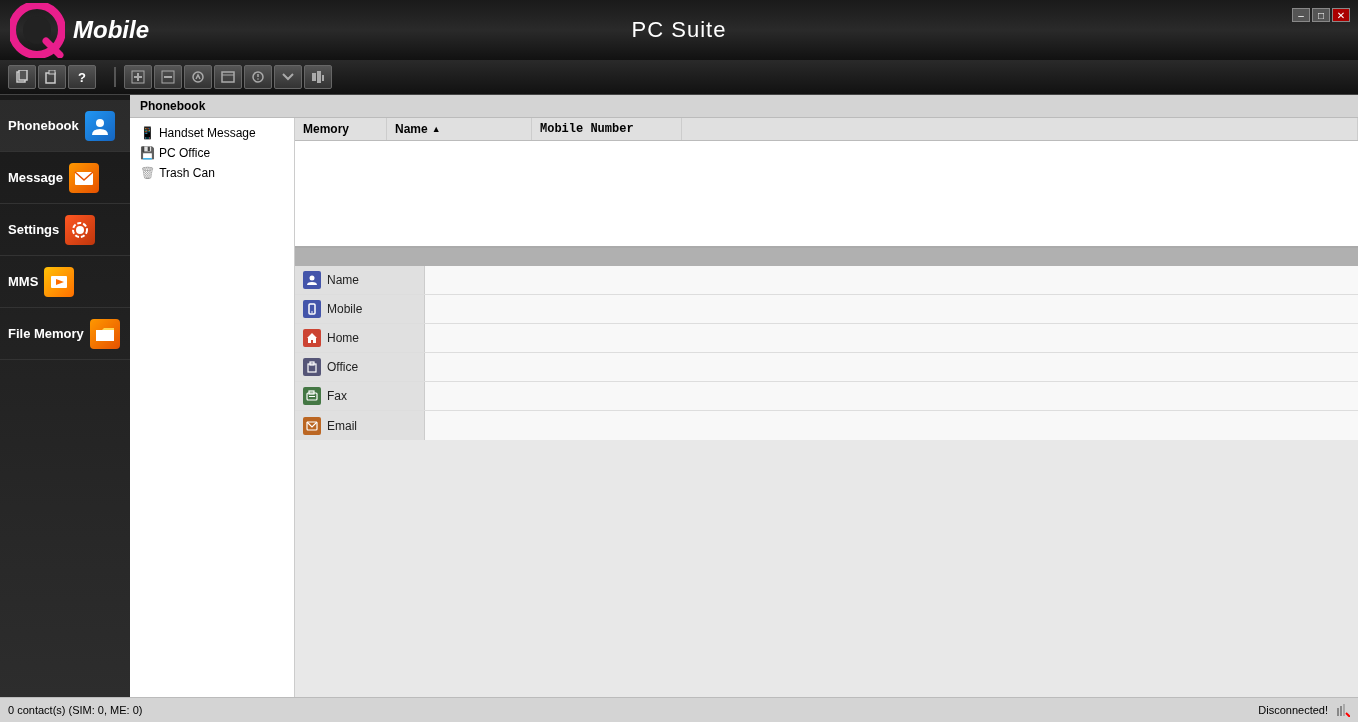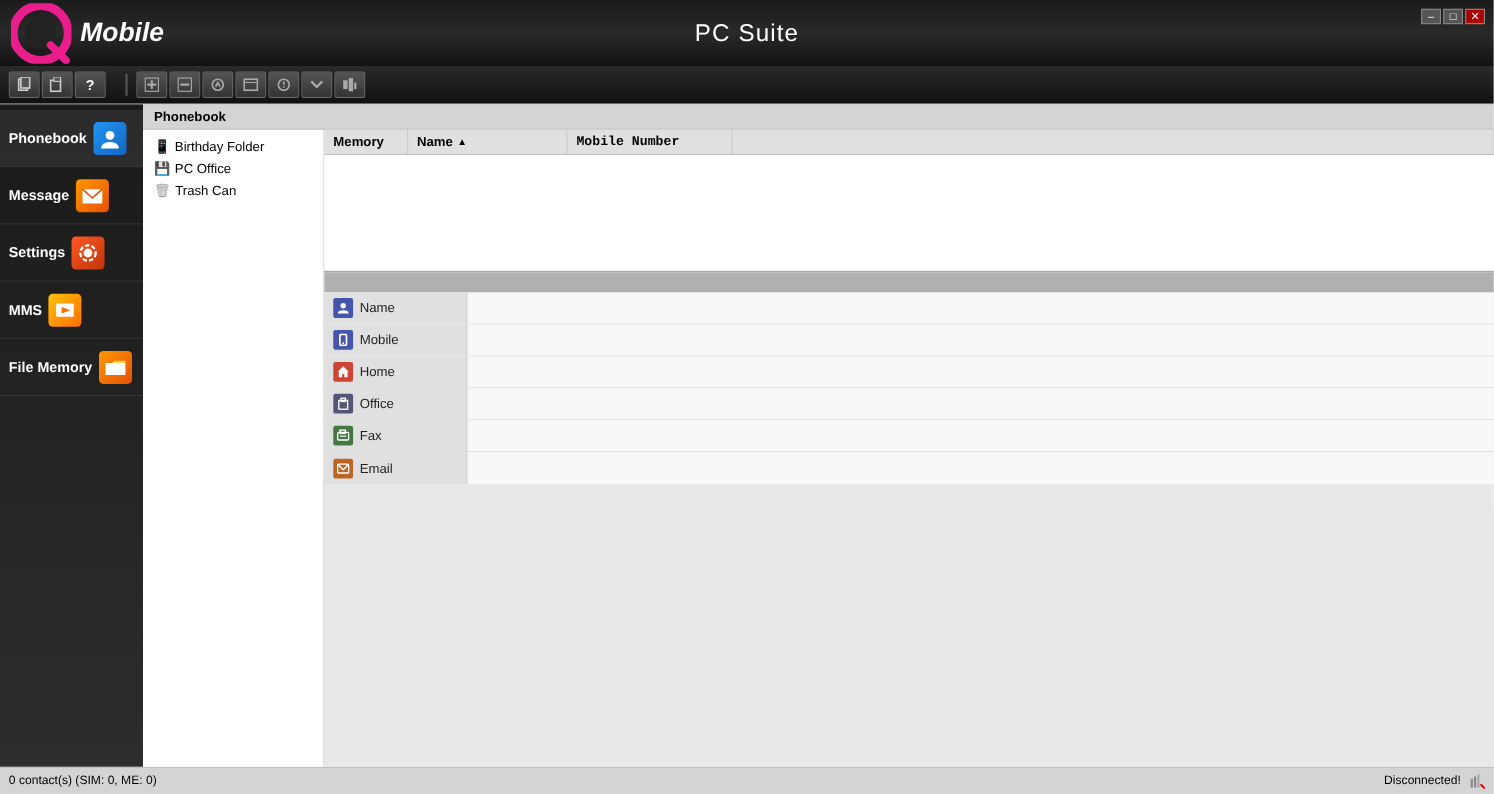--- a/index.html
+++ b/index.html
@@ -200,21 +200,21 @@
     }
     .th {
       padding: 4px 8px;
       border-right: 1px solid #ccc;
       cursor: pointer;
       display: flex;
       align-items: center;
       gap: 4px;
       user-select: none;
     }
-    .th.memory { width: 76px; }
+    .th.memory { width: 92px; }
     .th.name { width: 145px; }
     .th.mobile { width: 150px; font-family: Liberation Mono, monospace; }
     .th.rest { flex: 1; }
     .contact-rows {
       min-height: 100px;
       background: #fff;
     }
 
     
     .detail-panel {
@@ -436,21 +436,21 @@
 
     <div class="phonebook-header">
       <span>Phonebook</span>
     </div>
 
     <div class="two-panel">
 
       <div class="tree-panel">
         <div class="tree-item">
           <span class="tree-icon icon-phone">📱</span>
-          <span>Birthday Folder</span>
+          <span>Handset Message</span>
         </div>
         <div class="tree-item">
           <span class="tree-icon icon-pc">💾</span>
           <span>PC Office</span>
         </div>
         <div class="tree-item">
           <span class="tree-icon icon-trash">🗑</span>
           <span>Trash Can</span>
         </div>
       </div>

